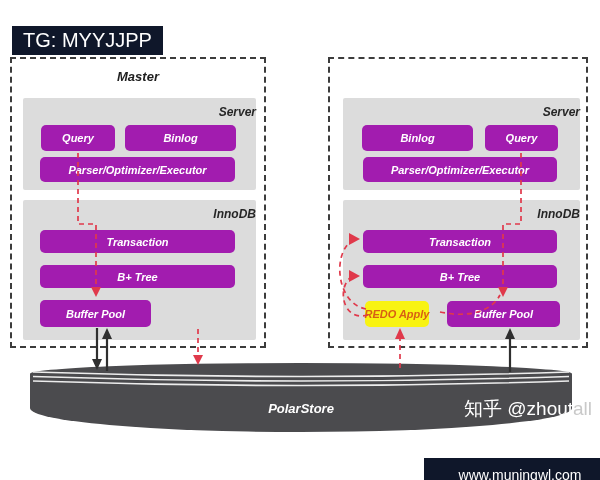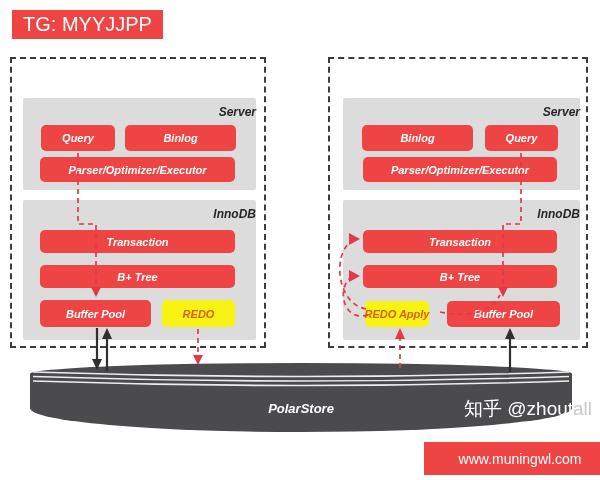--- a/index.html
+++ b/index.html
@@ -4,22 +4,23 @@
 <style>
   html,body{margin:0;padding:0;}
   body{
     width:600px;height:480px;position:relative;background:#ffffff;overflow:hidden;
     font-family:"Liberation Sans", sans-serif;
   }
   .abs{position:absolute;}
 
   
   .badge{
-    background:#ef4444;color:#ffffff;display:flex;align-items:center;
+    background:#0f172a;color:#ffffff;display:flex;align-items:center;
     white-space:nowrap;
+    margin-top:16px;
   }
   .badge-tl{left:12px;top:10px;height:29px;padding:0 11px;font-size:20px;}
   .badge-br{left:424px;top:442px;width:192px;height:33px;font-size:14px;justify-content:center;}
 
   
   .node{
     border:2px dashed #3c3c3c;background:transparent;box-sizing:border-box;
   }
   .node-master{left:10px;top:57px;width:256px;height:291px;}
   .node-replica{left:328px;top:57px;width:260px;height:291px;}
@@ -34,21 +35,21 @@
     position:absolute;left:0;right:0;top:7px;text-align:right;
     font-size:12px;font-style:italic;font-weight:700;color:#262626;
   }
   .m-server{left:11px;top:39px;width:233px;height:92px;}
   .m-innodb{left:11px;top:141px;width:233px;height:140px;}
   .r-server{left:13px;top:39px;width:237px;height:92px;}
   .r-innodb{left:13px;top:141px;width:237px;height:140px;}
 
   
   .blk{
-    position:absolute;background:#ef4444;border-radius:5px;
+    position:absolute;background:#a21caf;border-radius:5px;
     display:flex;align-items:center;justify-content:center;
     color:#ffffff;font-size:11px;font-weight:700;font-style:italic;
     white-space:nowrap;
   }
   .blk-yellow{background:#f8f312;color:#d85f14;}
 
   
   .m-query  {left:18px; top:27px; width:74px;  height:26px;}
   .m-binlog {left:102px;top:27px; width:111px; height:26px;}
   .m-parser {left:17px; top:59px; width:195px; height:25px;}
@@ -78,34 +79,34 @@
   .zhihu .tail{color:#c9c9c9;}
 
   svg.overlay{position:absolute;left:0;top:0;pointer-events:none;}
 </style>
 </head>
 <body>
 
 <div class="abs badge badge-tl">TG: MYYJJPP</div>
 
 <div class="abs node node-master">
+  <div class="node-title">Master</div>
 
   <div class="section m-server">
     <div class="sec-label">Server</div>
     <div class="blk m-query">Query</div>
     <div class="blk m-binlog">Binlog</div>
     <div class="blk m-parser">Parser/Optimizer/Executor</div>
   </div>
 
   <div class="section m-innodb">
     <div class="sec-label">InnoDB</div>
     <div class="blk m-trx">Transaction</div>
     <div class="blk m-btree">B+ Tree</div>
     <div class="blk m-bufpool">Buffer Pool</div>
-    <div class="blk blk-yellow m-redo">REDO</div>
   </div>
 </div>
 
 <div class="abs node node-replica">
 
   <div class="section r-server">
     <div class="sec-label">Server</div>
     <div class="blk r-binlog">Binlog</div>
     <div class="blk r-query">Query</div>
     <div class="blk r-parser">Parser/Optimizer/Executor</div>

